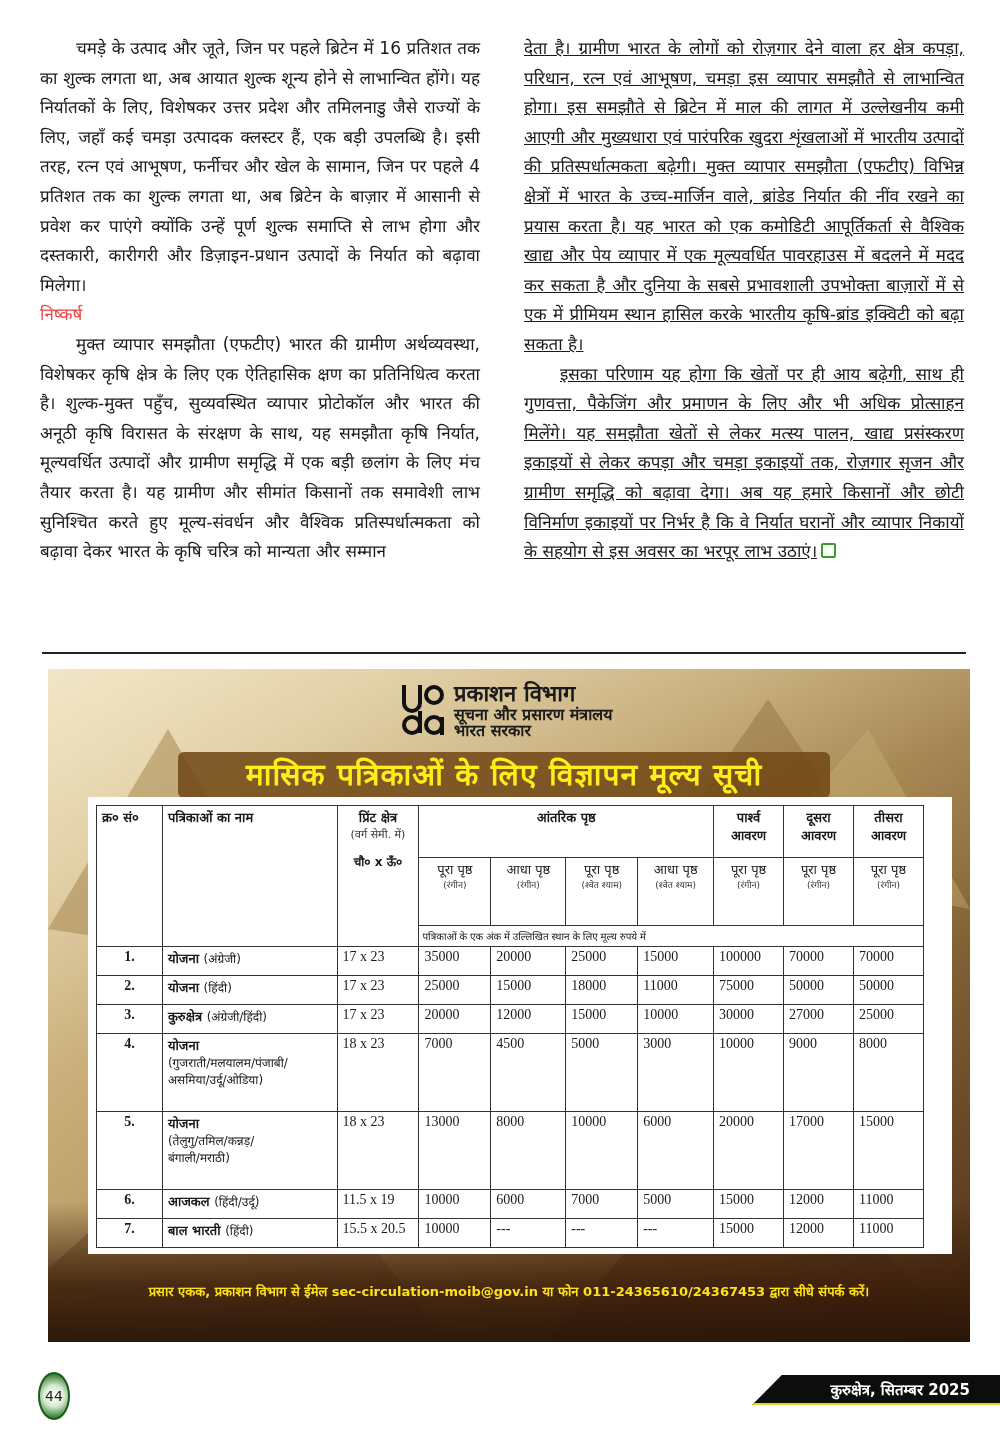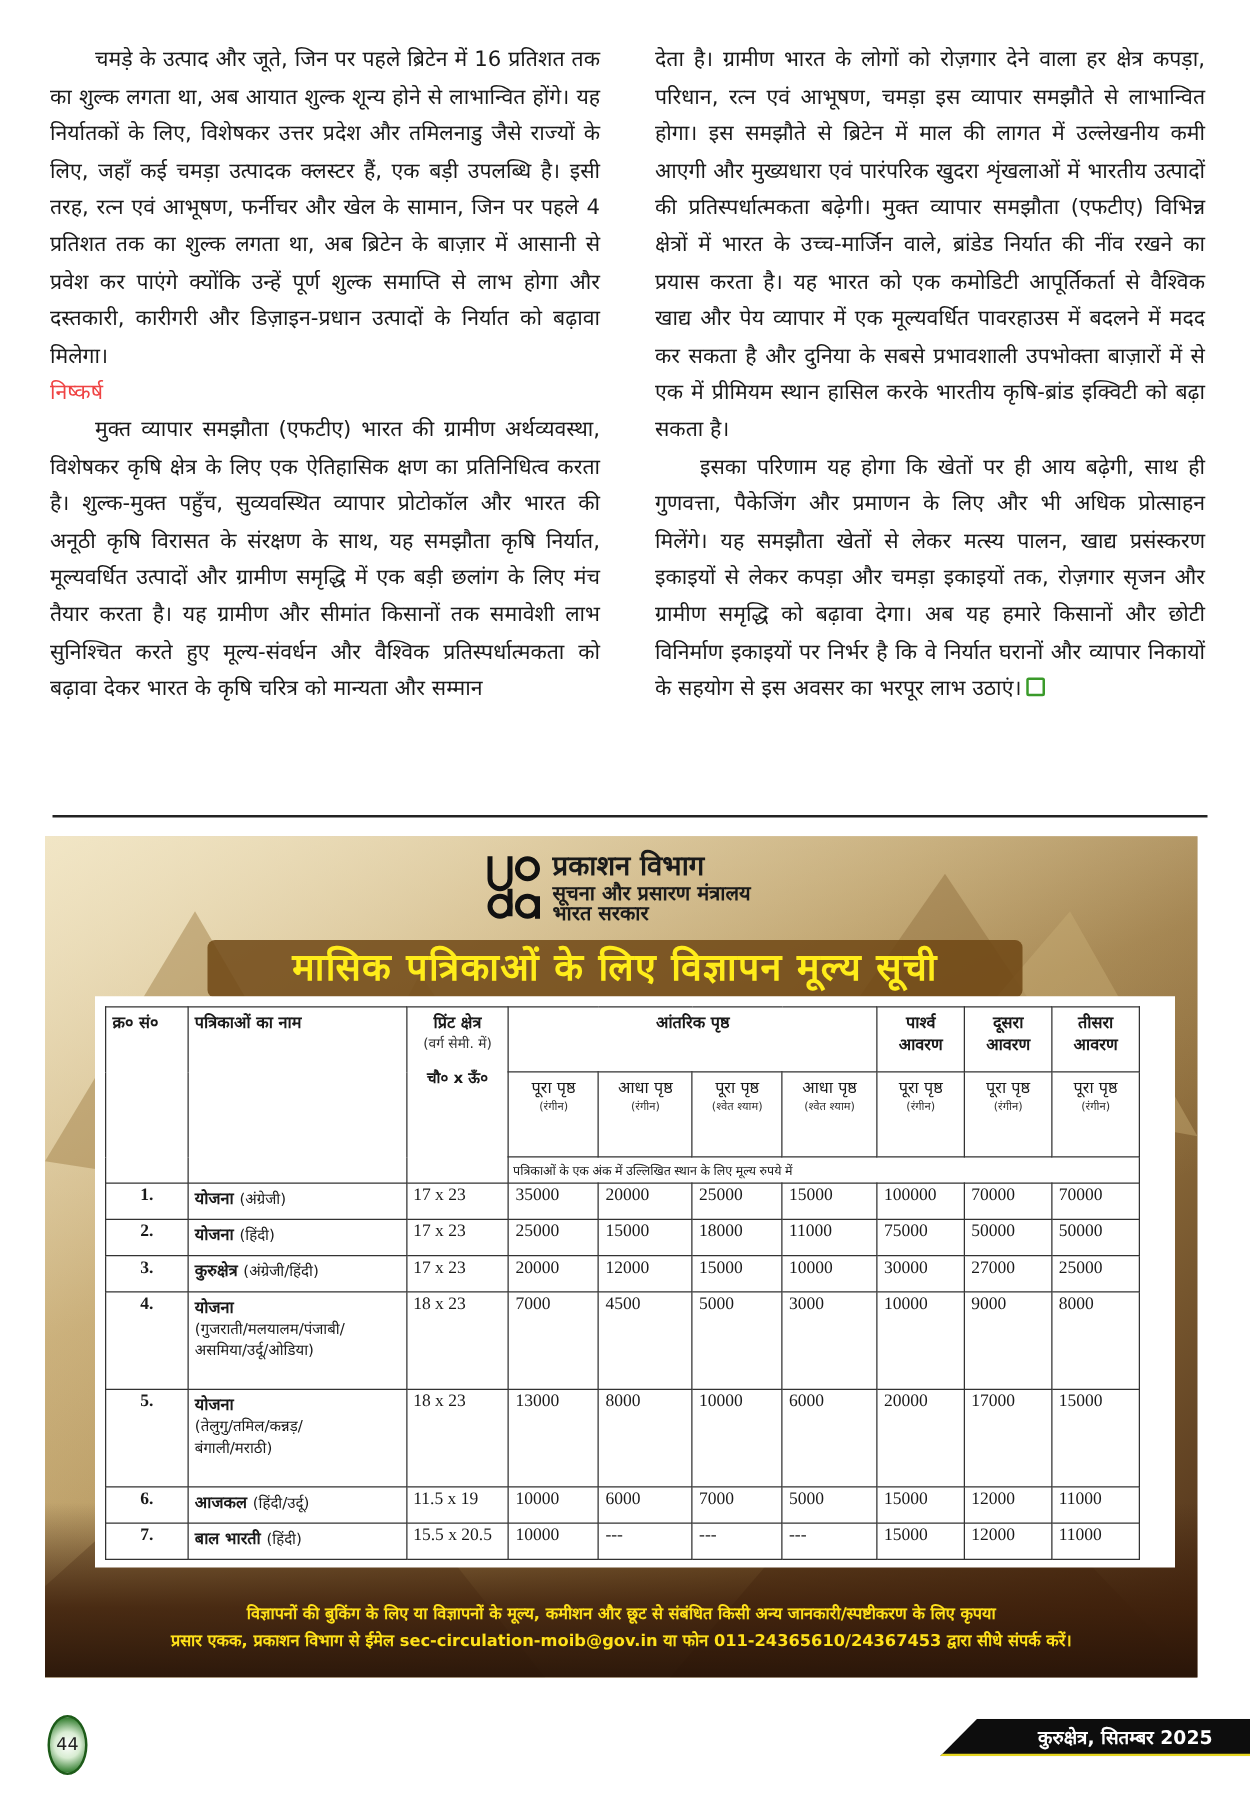--- a/index.html
+++ b/index.html
@@ -2,27 +2,27 @@
 <html><head>
 <meta charset="utf-8">
 <style>
   html, body { margin:0; padding:0; }
   body { width:1000px; height:1446px; background:#ffffff; position:relative; overflow:hidden;
          font-family:"DejaVu Sans", sans-serif; color:#1a1a1a; }
   .col { position:absolute; top:34px; width:440px; font-size:17px; line-height:29.6px; text-align:justify; }
   .col p { margin:0; }
   .col .indent { text-indent:36px; }
   #col-left { left:40px; }
-  #col-right { left:524px; }
+  #col-right { left:524px;text-decoration:underline; }
   .heading { color:#ef4444; font-size:17px; line-height:29.6px; margin:0; }
   .end-mark { display:inline-block; width:11px; height:11px; border:2px solid #3a9a2a; border-radius:2px; vertical-align:-1px; margin-left:4px; }
   .rule { position:absolute; left:42px; top:652px; width:924px; height:2px; background:#222; }
 
   
-  .ad { position:absolute; left:36px; top:669px; width:922px; height:673px; overflow:hidden;
+  .ad { position:absolute; left:48px; top:669px; width:922px; height:673px; overflow:hidden;
         background: linear-gradient(135deg, #e6d6b0 0%, #c9ae79 25%, #b2935a 45%, #8c6b3a 70%, #4a2c16 100%); }
   .ad-bg1 { position:absolute; left:0; top:0; width:100%; height:100%;
             background: linear-gradient(160deg, rgba(245,235,205,0.75) 0%, rgba(214,190,140,0.2) 40%, rgba(0,0,0,0) 60%); }
   .ad-bg2 { position:absolute; left:0; bottom:0; width:100%; height:140px;
             background: linear-gradient(180deg, rgba(90,50,20,0) 0%, rgba(60,30,10,0.85) 60%, rgba(40,20,8,0.95) 100%); }
   .pyr { position:absolute; }
   .logo-wrap { position:absolute; left:352px; top:12px; display:flex; align-items:center; gap:8px; }
   .logo-mark { width:46px; height:58px; position:relative; }
   .logo-text .t1 { font-size:22px; font-weight:bold; color:#1a1a1a; line-height:26px; }
   .logo-text .t2, .logo-text .t3 { font-size:16px; font-weight:bold; color:#1a1a1a; line-height:16px; }
@@ -219,19 +219,18 @@
             <td>---</td>
             <td>15000</td>
             <td>12000</td>
             <td>11000</td>
           </tr>
         </tbody>
     </table>
   </div>
 
   <div class="ad-foot">
-    <div>विज्ञापनों की बुकिंग के लिए या विज्ञापनों के मूल्य, कमीशन और छूट से संबंधित किसी अन्य जानकारी/स्पष्टीकरण के लिए कृपया</div>
     <div>प्रसार एकक, प्रकाशन विभाग से ईमेल sec-circulation-moib@gov.in या फोन 011-24365610/24367453 द्वारा सीधे संपर्क करें।</div>
   </div>
 </div>
 
 <div class="page-num">44</div>
 <div class="footer-tag">कुरुक्षेत्र, सितम्बर 2025</div>
 
 </body></html>

